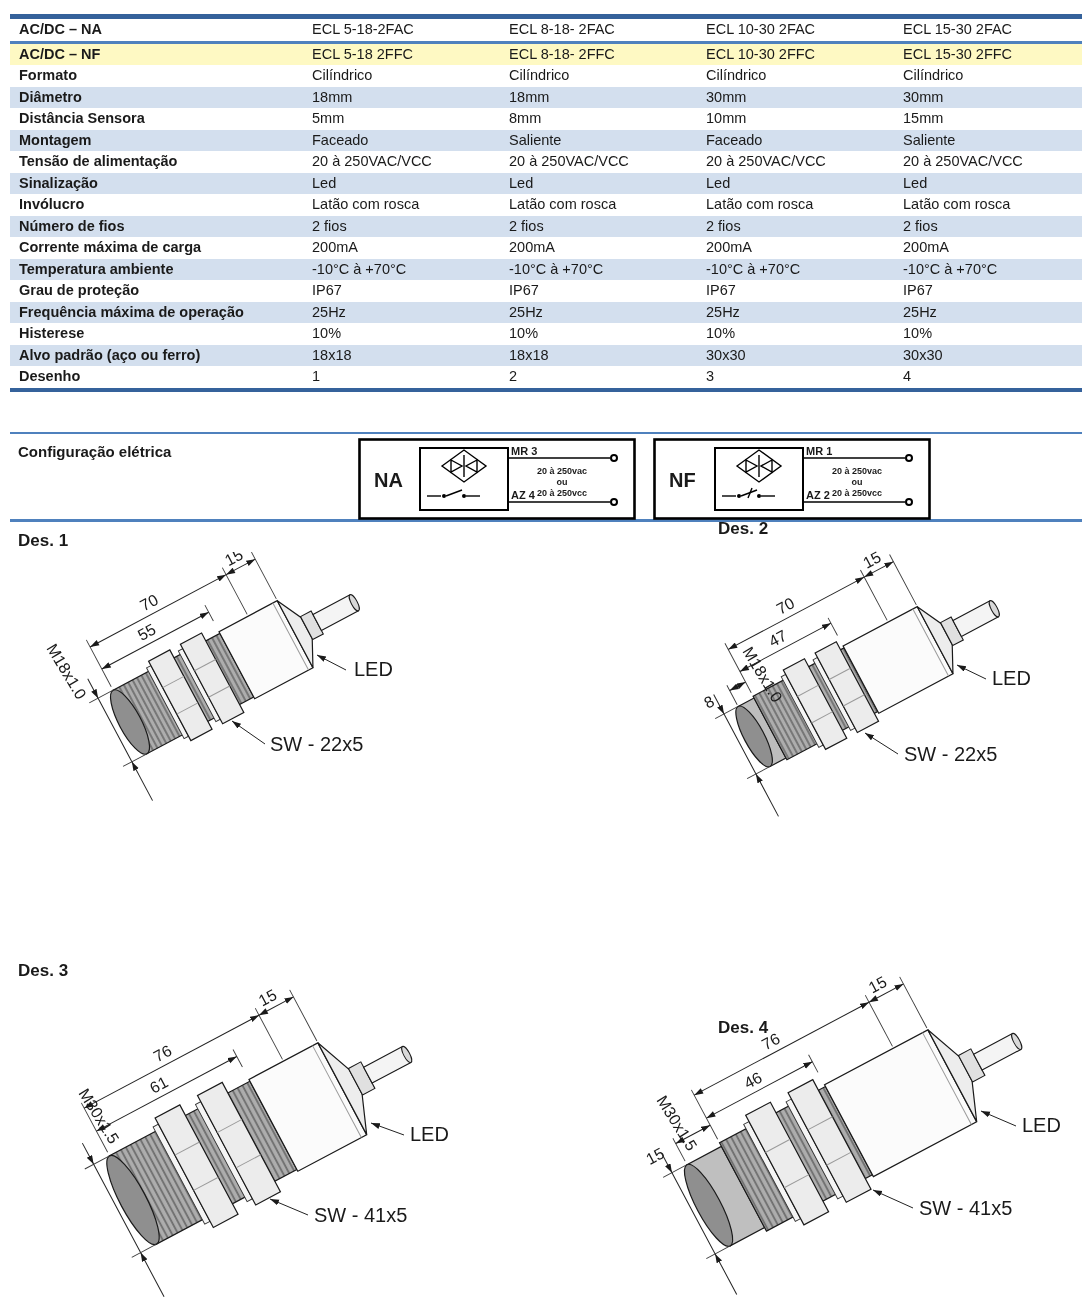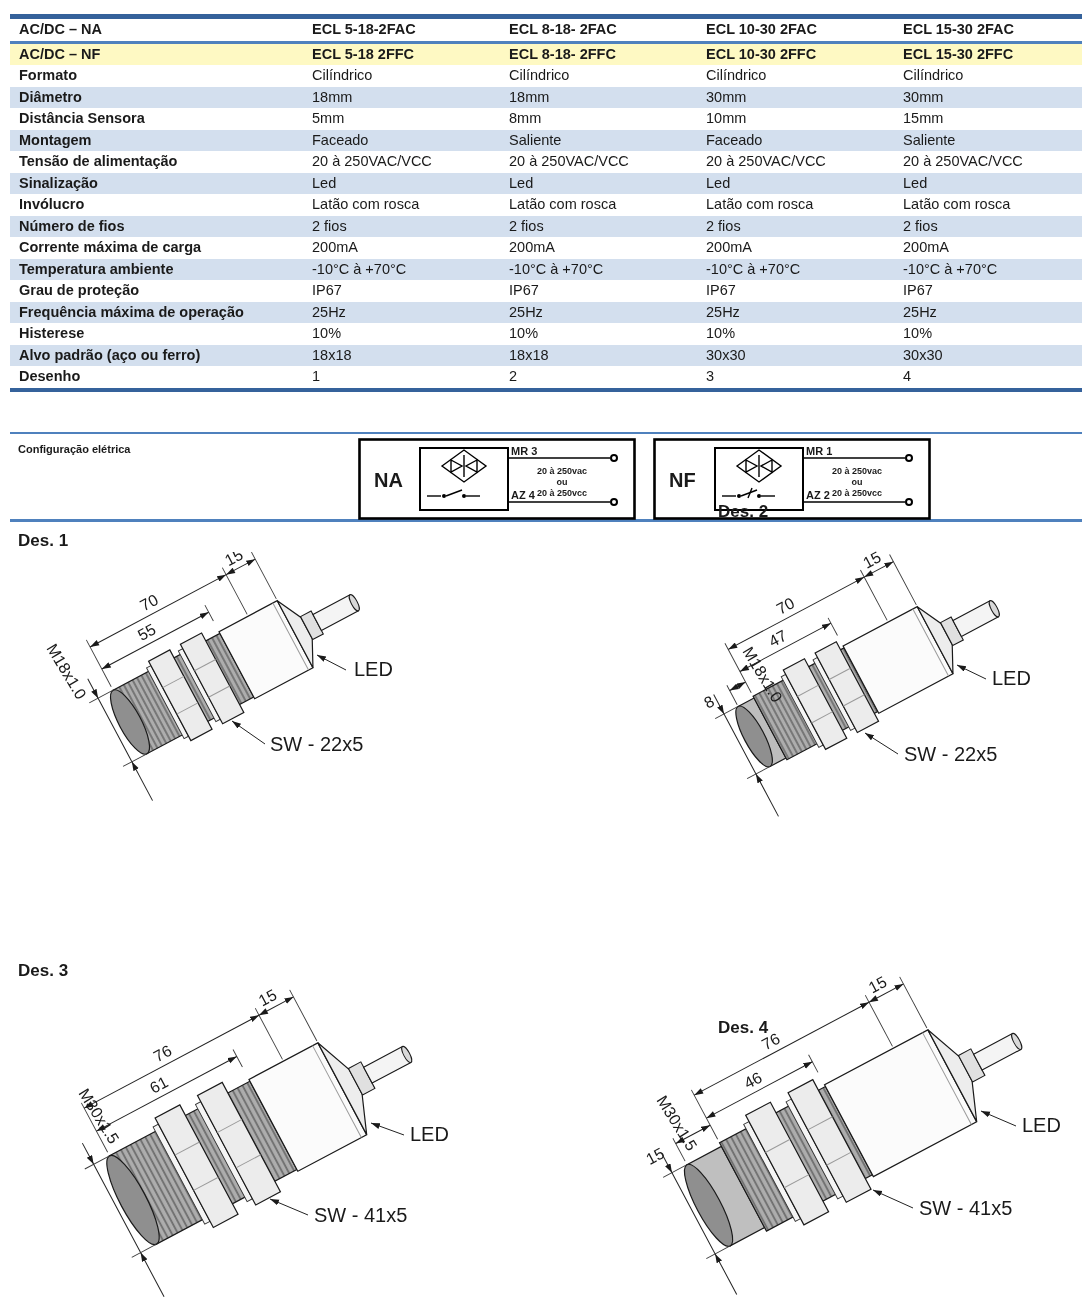--- a/index.html
+++ b/index.html
@@ -5,29 +5,29 @@
   html,body{margin:0;padding:0;background:#fff;}
   body{width:1090px;height:1300px;position:relative;font-family:"Liberation Sans",sans-serif;color:#1a1a1a;overflow:hidden;}
   .page{position:absolute;inset:0;background:#fff;}
 
   
   table.spec{position:absolute;left:10px;top:14px;width:1072px;border-collapse:collapse;
     border-top:5px solid #35629b;border-bottom:4px solid #35629b;font-size:14.5px;table-layout:fixed;}
   table.spec th,table.spec td{padding:1px 4px 1px 8px;text-align:left;height:19.5px;line-height:19.5px;
     white-space:nowrap;overflow:hidden;font-weight:normal;}
   table.spec th.lbl{font-weight:bold;padding-left:9px;margin-top:24px;}
-  table.spec thead th{font-weight:bold;}
+  table.spec thead th{font-weight:normal;}
   table.spec thead tr.hd1{border-bottom:3px solid #4f81bd;}
   table.spec thead tr.hd2{background:#fef9c3;}
   table.spec tbody tr:nth-child(even){background:#d3dfee;}
 
   
   .config{position:absolute;left:10px;top:432px;width:1072px;height:85px;
     border-top:2px solid #4f81bd;border-bottom:3px solid #4f81bd;background:#fff;}
-  .config-title{position:absolute;left:8px;top:9px;font-weight:bold;font-size:11px;}
+  .config-title{position:absolute;left:8px;top:9px;font-weight:bold;font-size:15px;}
   .circuit{position:absolute;top:4px;}
   .circuit.na{left:348px;}
   .circuit.nf{left:643px;}
 
   
   .destitle{position:absolute;font-weight:bold;font-size:17px;}
   .fig{position:absolute;}
   svg text{font-family:"Liberation Sans",sans-serif;fill:#1a1a1a;}
   .dimtxt{font-size:16px;}
   .biglbl{font-size:20px;}
@@ -232,21 +232,21 @@
       <circle cx="256" cy="64" r="3" fill="#fff" stroke="#000" stroke-width="2"></circle>
       <text x="153" y="17" class="ckttxt">MR 1</text>
       <text x="153" y="61" class="ckttxt">AZ 2</text>
       <text x="204" y="36" class="cktvolt">20 à 250vac</text>
       <text x="204" y="47" class="cktvolt">ou</text>
       <text x="204" y="58" class="cktvolt">20 à 250vcc</text>
     </svg>
   </div>
 
   <div class="destitle" style="left:18px;top:531px">Des. 1</div>
-  <div class="destitle" style="left:718px;top:502px">Des. 2</div>
+  <div class="destitle" style="left:718px;top:519px">Des. 2</div>
   <div class="destitle" style="left:18px;top:961px">Des. 3</div>
   <div class="destitle" style="left:718px;top:1018px">Des. 4</div>
 
   <svg class="fig" style="left:20px;top:552px" width="450" height="260" viewBox="0 0 450 260">
     <defs>
       <pattern id="tp1" patternUnits="userSpaceOnUse" width="5" height="200">
         <rect width="5" height="200" fill="#adadad"></rect>
           <line x1="2" y1="0" x2="2" y2="200" stroke="#6d6d6d" stroke-width="1.7"></line>
       </pattern>
       <marker id="ae1" markerWidth="10" markerHeight="8" refX="9" refY="3" orient="auto">

